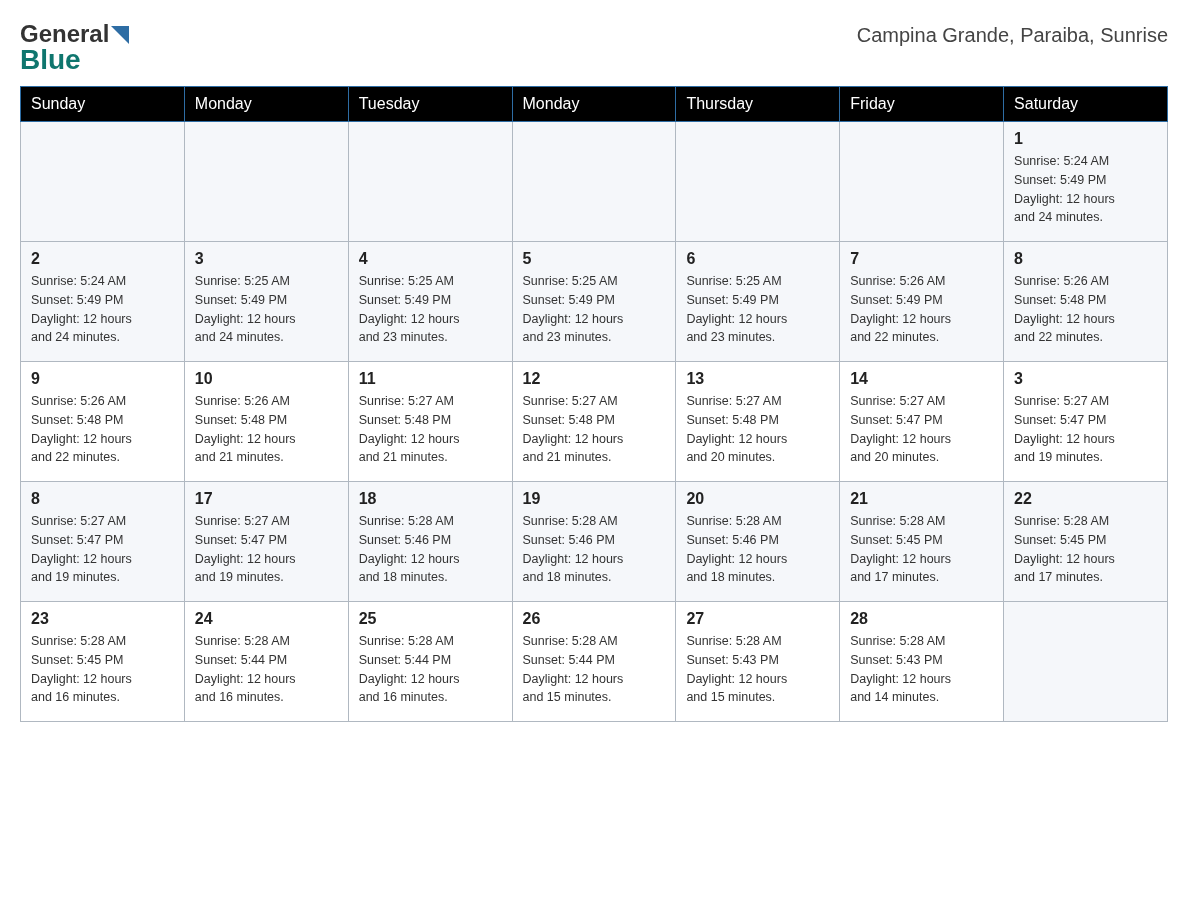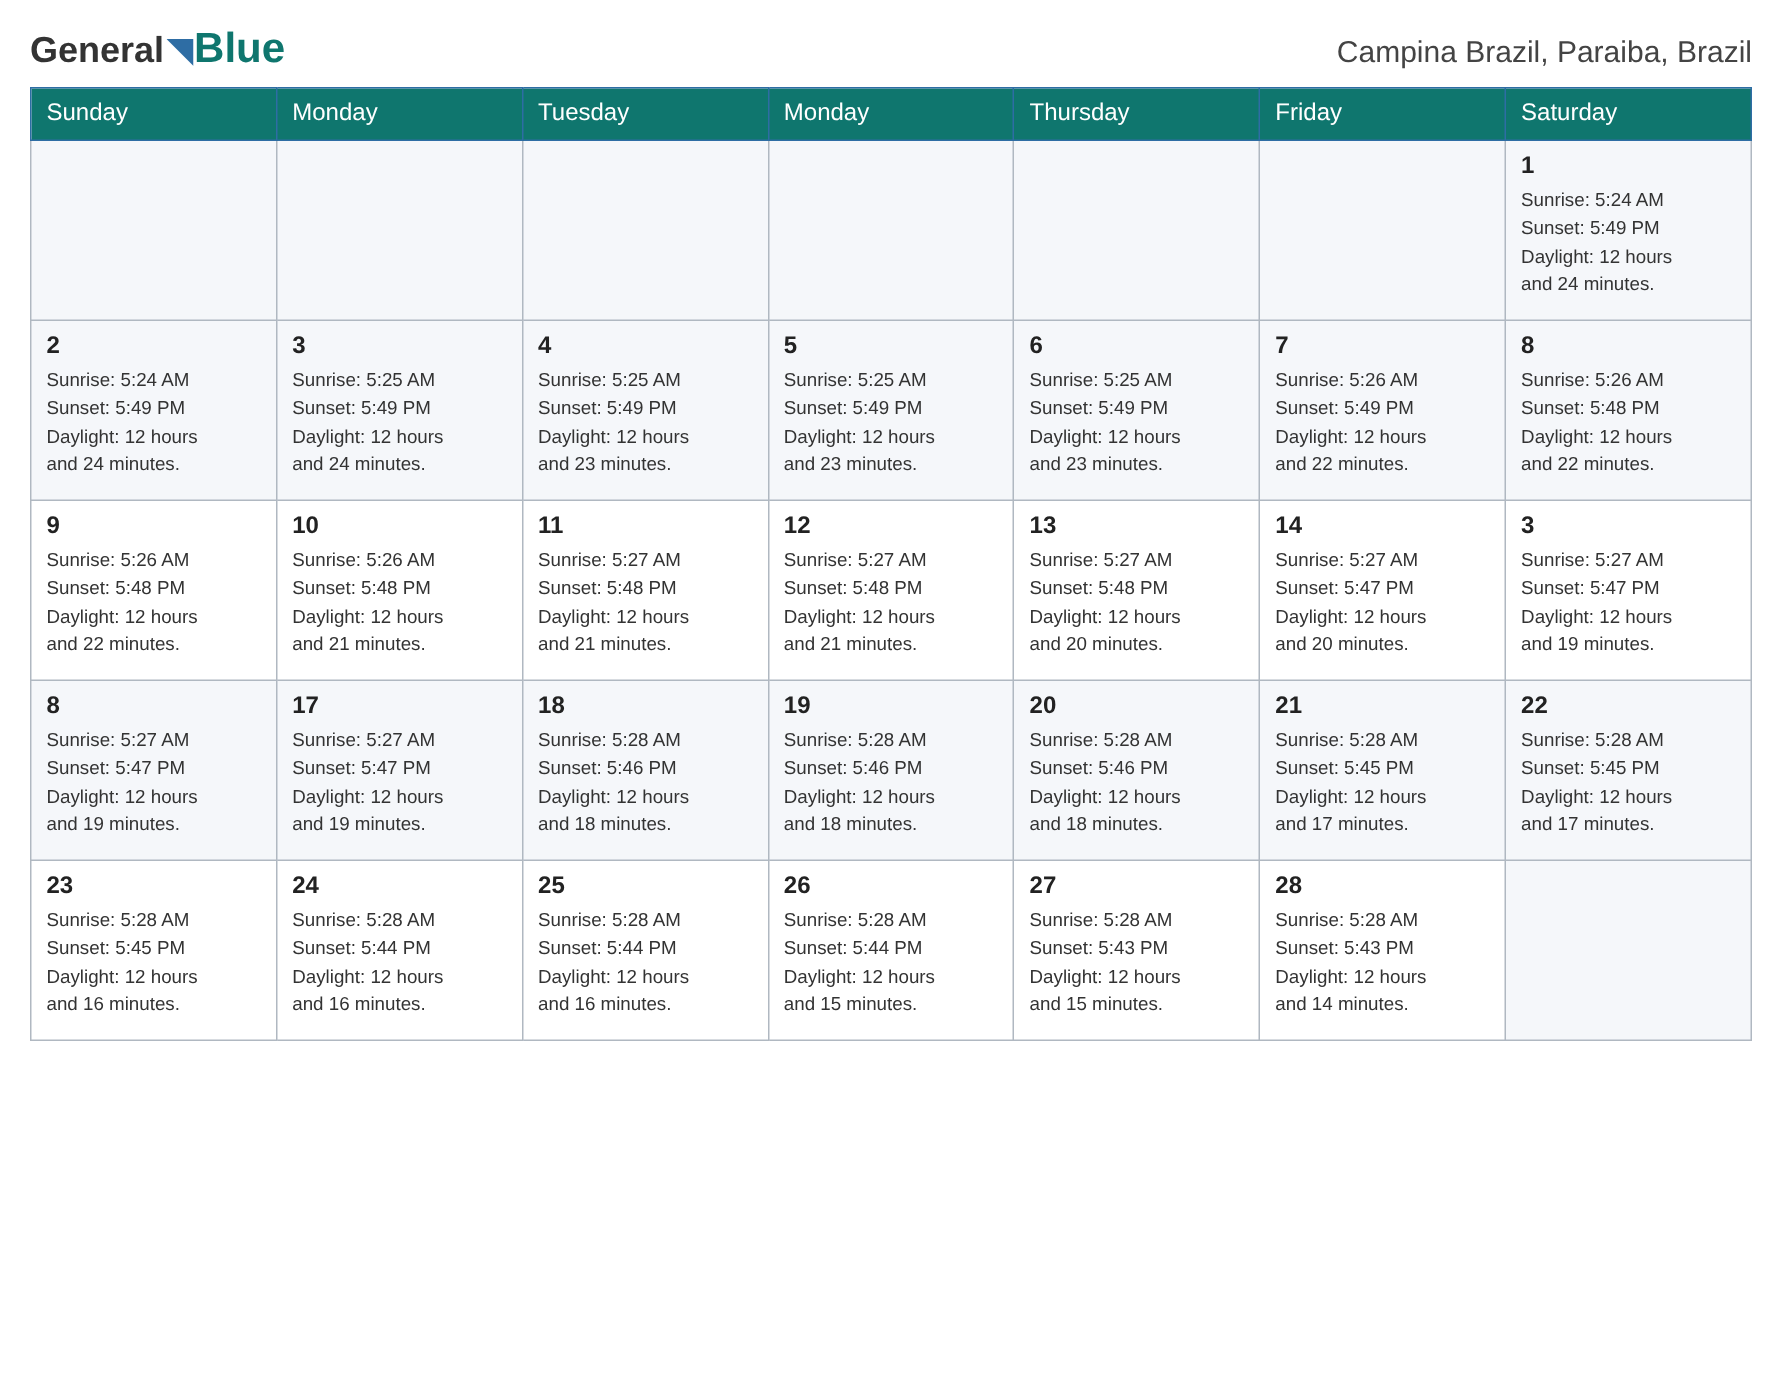--- a/index.html
+++ b/index.html
@@ -11,21 +11,21 @@
       min-height: 918px;
     }
     .header {
       display: flex;
       justify-content: space-between;
       align-items: flex-start;
       margin-bottom: 10px;
     }
     .logo {
       display: flex;
-      flex-direction: row;
+      flex-direction: column;
       align-items: flex-start;
     }
     .title-block {
       text-align: right;
     }
     .month-title {
       font-size: 48px;
       font-weight: bold;
       color: #222;
       line-height: 1.1;
@@ -34,21 +34,21 @@
       font-size: 20px;
       color: #444;
       margin-top: 4px;
     }
     .calendar {
       width: 100%;
       border-collapse: collapse;
       margin-top: 8px;
     }
     .calendar th {
-      background-color: #0f766e;
+      background-color: #000000;
       color: #fff;
       padding: 8px 10px;
       text-align: left;
       font-size: 16px;
       font-weight: normal;
       border: 1px solid #2e6da4;
     }
     .calendar td {
       border: 1px solid #b0b8c1;
       vertical-align: top;
@@ -92,21 +92,21 @@
   <div class="logo">
     <div style="display:flex; align-items:center;">
       <span class="logo-text-general">General</span>
       <svg width="18" height="18" viewBox="0 0 18 18" style="margin-left:2px; margin-top:2px;">
         <polygon points="0,0 18,0 18,18" fill="#2e6da4"></polygon>
       </svg>
     </div>
     <span style="font-size:28px; font-weight:bold; color:#0f766e; margin-top:-4px;">Blue</span>
   </div>
   <div class="title-block">
-    <div class="location">Campina Brazil, Paraiba, Brazil</div>
+    <div class="location">Campina Grande, Paraiba, Sunrise</div>
   </div>
 </div>
 
 <table class="calendar">
   <thead>
     <tr>
     <th>Sunday</th>
         <th>Monday</th>
         <th>Tuesday</th>
         <th>Monday</th>

